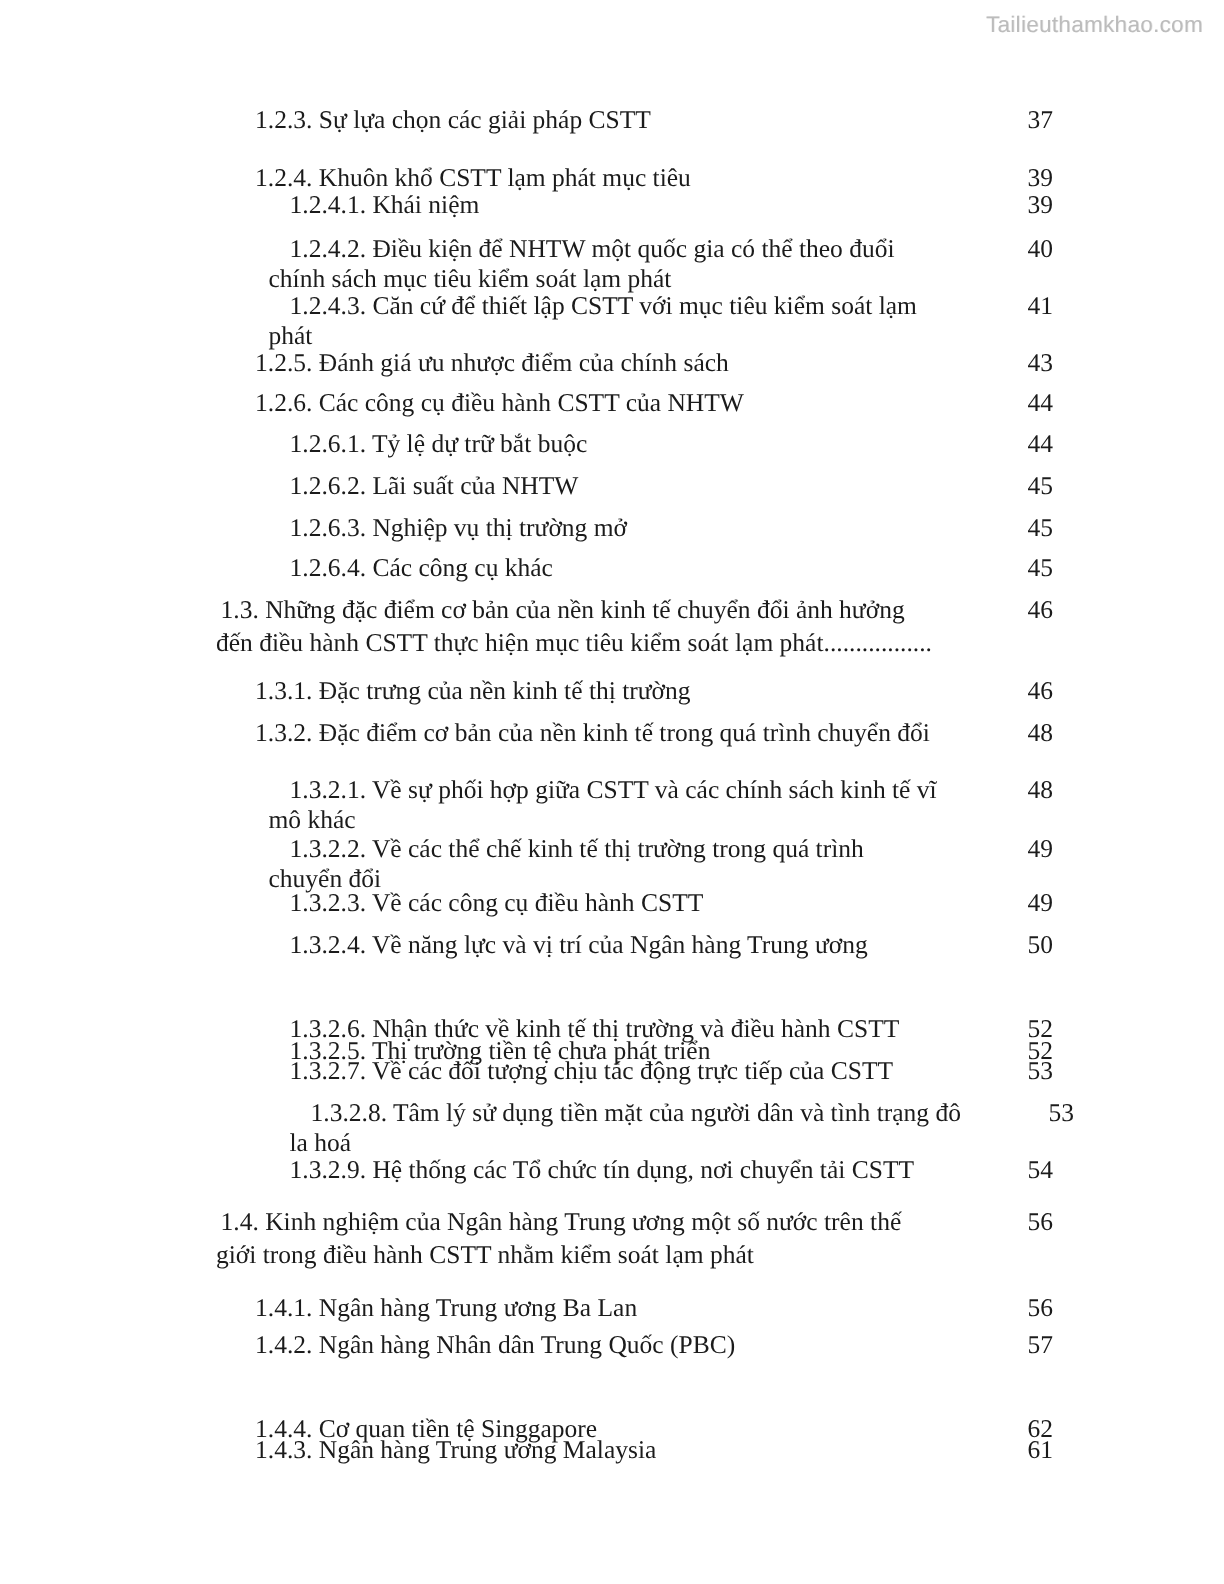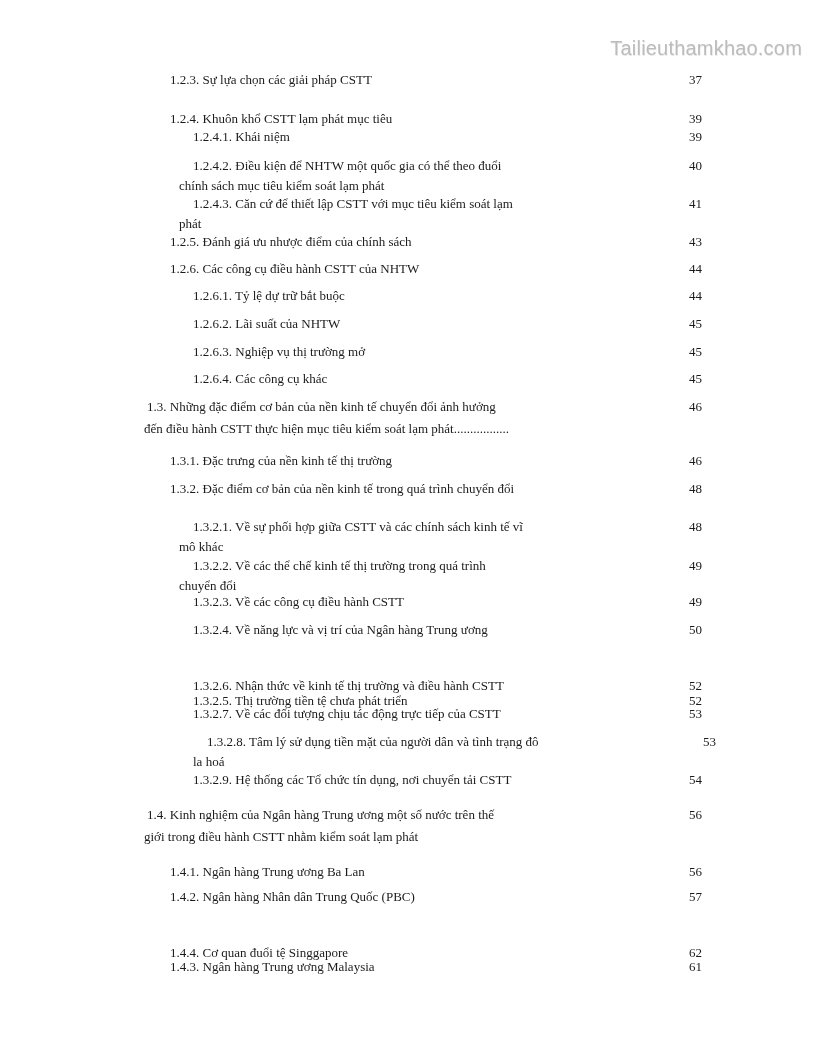--- a/index.html
+++ b/index.html
@@ -12,31 +12,30 @@
   }
   .page {
     position: absolute; inset: 0;
     width: 816px; height: 1056px;
     background: #ffffff;
   }
   .watermark {
     position: absolute;
     top: 8px; right: 14px;
     font-family: "Liberation Sans", "DejaVu Sans", sans-serif;
-    font-size: 20px;
+    font-size: 15px;
     color: #bcbcbc;
     text-shadow: 0.5px 0.5px 0 #e8e8e8;
     letter-spacing: 0.2px;
-    margin-top: 29px;
   }
   #toc { position: absolute; inset: 0; }
   .toc-row {
     position: absolute;
     color: #1b1b1b;
-    font-size: 13px;
+    font-size: 17px;
     line-height: 20px;
   }
   .toc-row.lvl1 { line-height: 22px; }
   .entry-text { display: block; }
   .line { display: block; }
   
   .lvl3 .line + .line { margin-left: -14px; }
   .lvl1 .line + .line { margin-left: -3px; }
   .pg {
     position: absolute;
@@ -215,18 +214,18 @@
         <span class="pg">57</span>
       </div>
       <div class="toc-row lvl2" style="top: 917px; left: 170px; width: 532px; margin-top: 40px;">
         <span class="entry-text">
           <span class="line">1.4.3. Ngân hàng Trung ương Malaysia</span>
         </span>
         <span class="pg">61</span>
       </div>
       <div class="toc-row lvl2" style="top: 943px; left: 170px; width: 532px;">
         <span class="entry-text">
-          <span class="line">1.4.4. Cơ quan đuổi tệ Singgapore</span>
+          <span class="line">1.4.4. Cơ quan tiền tệ Singgapore</span>
         </span>
         <span class="pg">62</span>
       </div>
     </div>
 </div>
 
 </body></html>

